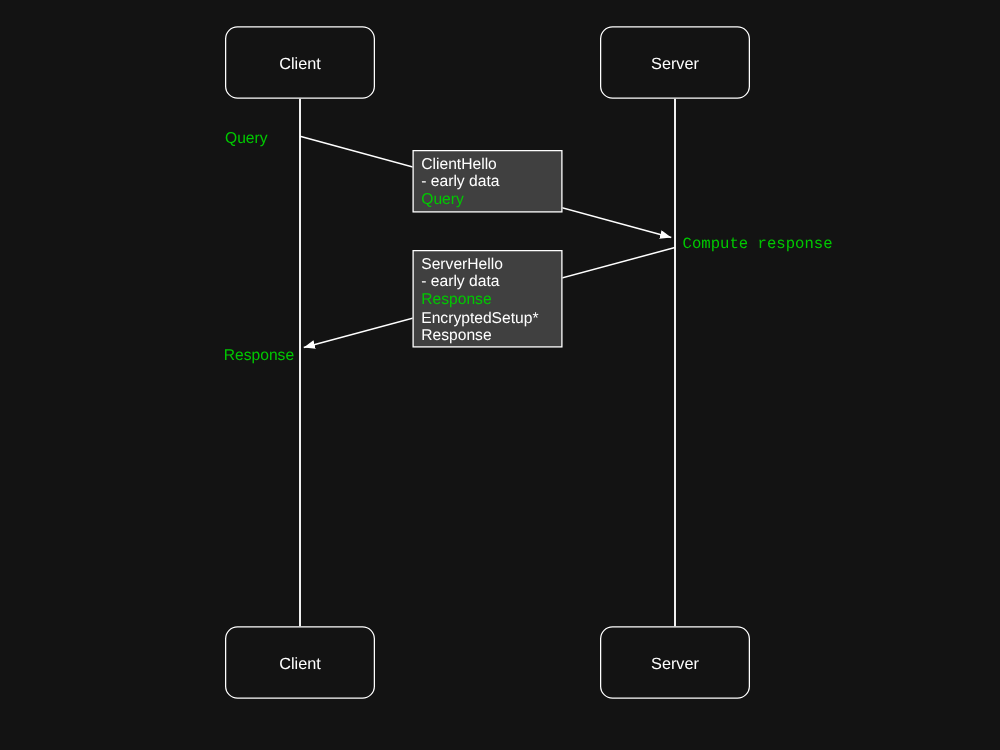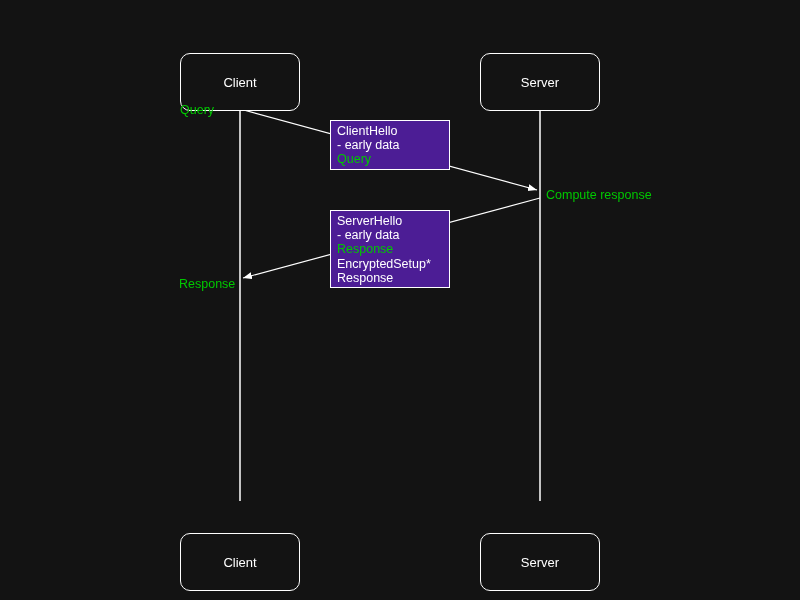--- a/index.html
+++ b/index.html
@@ -22,51 +22,50 @@
     height: 58px;
     border: 1.5px solid #ffffff;
     border-radius: 10px;
     box-sizing: border-box;
     display: flex;
     align-items: center;
     justify-content: center;
     color: #ffffff;
     font-size: 13px;
     background: #131313;
-    margin-top: 32px;
   }
   .actor-top-left    { left: 180px; top: 21px; }
   .actor-top-right   { left: 480px; top: 21px; }
   .actor-bottom-left { left: 180px; top: 501px; }
   .actor-bottom-right{ left: 480px; top: 501px; }
   .msg-box {
     position: absolute;
     left: 330px;
     width: 120px;
     box-sizing: border-box;
     border: 1px solid #ffffff;
-    background: #4c1d95;
+    background: #404040;
     padding: 3px 6px 2px 6px;
     color: #ffffff;
     font-size: 12.5px;
     line-height: 14.2px;
   }
   .msg-box-request  { top: 120px; }
-  .msg-box-response { top: 210px; }
+  .msg-box-response { top: 200px; }
   .msg-line { white-space: nowrap; }
   .msg-line[data-color="green"] { color: #00c800; }
   .msg-line[data-color="white"] { color: #ffffff; }
   .annotation {
     position: absolute;
     color: #00c800;
     font-size: 12.5px;
     white-space: nowrap;
   }
   .annotation-query    { left: 180px; top: 103px; }
-  .annotation-compute  { left: 546px; top: 188px; }
+  .annotation-compute  { left: 546px; top: 188px; font-family: Liberation Mono, monospace; }
   .annotation-response { left: 179px; top: 277px; }
 </style>
 </head>
 <body>
 
 <div class="canvas">
 
   <svg class="layer-svg" viewBox="0 0 800 600" xmlns="http://www.w3.org/2000/svg">
     <defs>
       <marker id="arrowhead" markerWidth="10" markerHeight="8" refX="9" refY="3.5" orient="auto" markerUnits="userSpaceOnUse">

